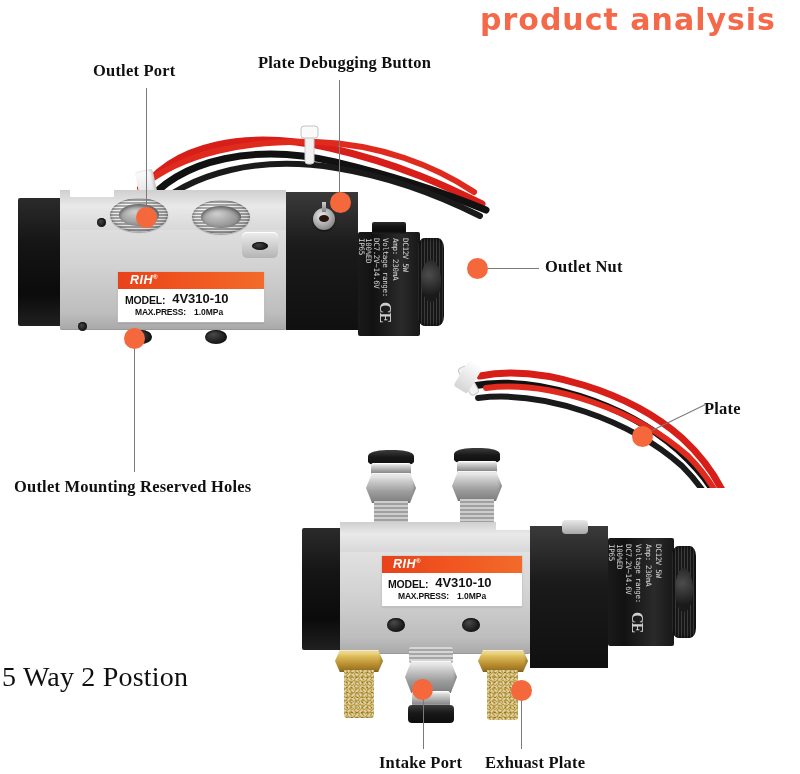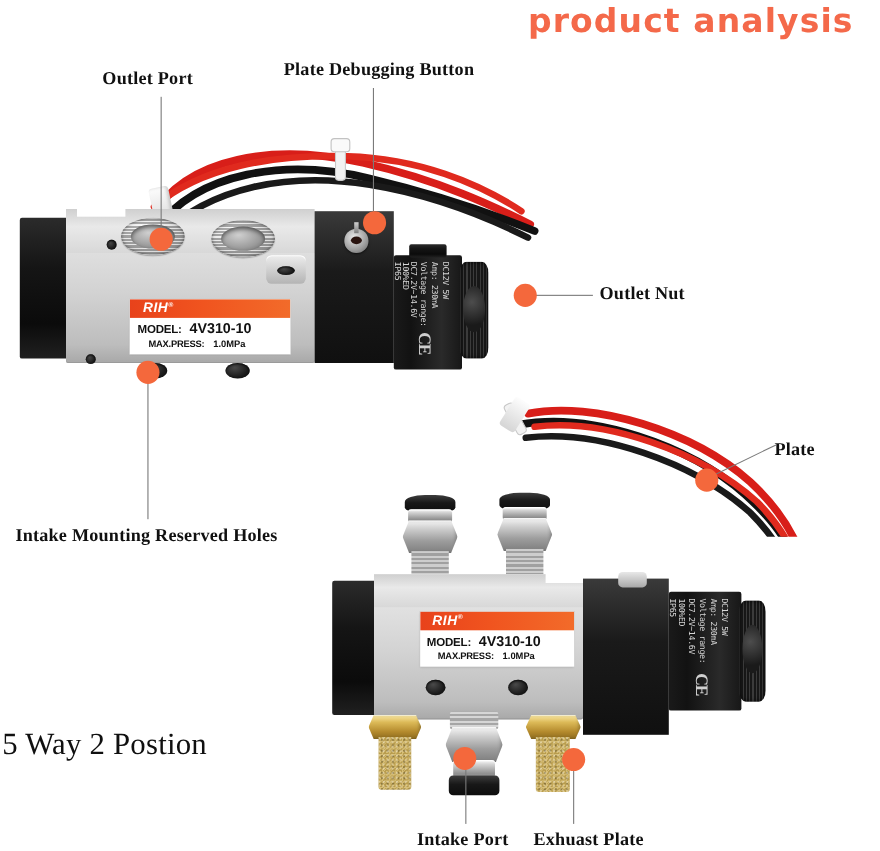--- a/index.html
+++ b/index.html
@@ -385,21 +385,21 @@
   <div class="dot" style="left:330px; top:192px; width:21px; height:21px;"></div>
 
   <div class="label" style="left:545px; top:257px;">Outlet Nut</div>
   <div class="lead-h" style="left:487px; top:268px; width:52px;"></div>
   <div class="dot" style="left:467px; top:258px; width:21px; height:21px;"></div>
 
   <div class="label" style="left:704px; top:399px;">Plate</div>
   <div class="lead-d" style="left:648px; top:432px; width:64px; transform:rotate(-26deg);"></div>
   <div class="dot" style="left:632px; top:426px; width:21px; height:21px;"></div>
 
-  <div class="label" style="left:14px; top:477px;">Intake Mounting Reserved Holes</div>
+  <div class="label" style="left:14px; top:477px;">Outlet Mounting Reserved Holes</div>
   <div class="lead-v" style="left:134px; top:348px; height:124px;"></div>
   <div class="dot" style="left:124px; top:328px; width:21px; height:21px;"></div>
 
   <div class="label plain" style="left:2px; top:661px;">5 Way 2 Postion</div>
 
   <div class="label" style="left:379px; top:753px;">Intake Port</div>
   <div class="lead-v" style="left:423px; top:692px; height:57px;"></div>
   <div class="dot" style="left:412px; top:679px; width:21px; height:21px;"></div>
 
   <div class="label" style="left:485px; top:753px;">Exhuast Plate</div>

